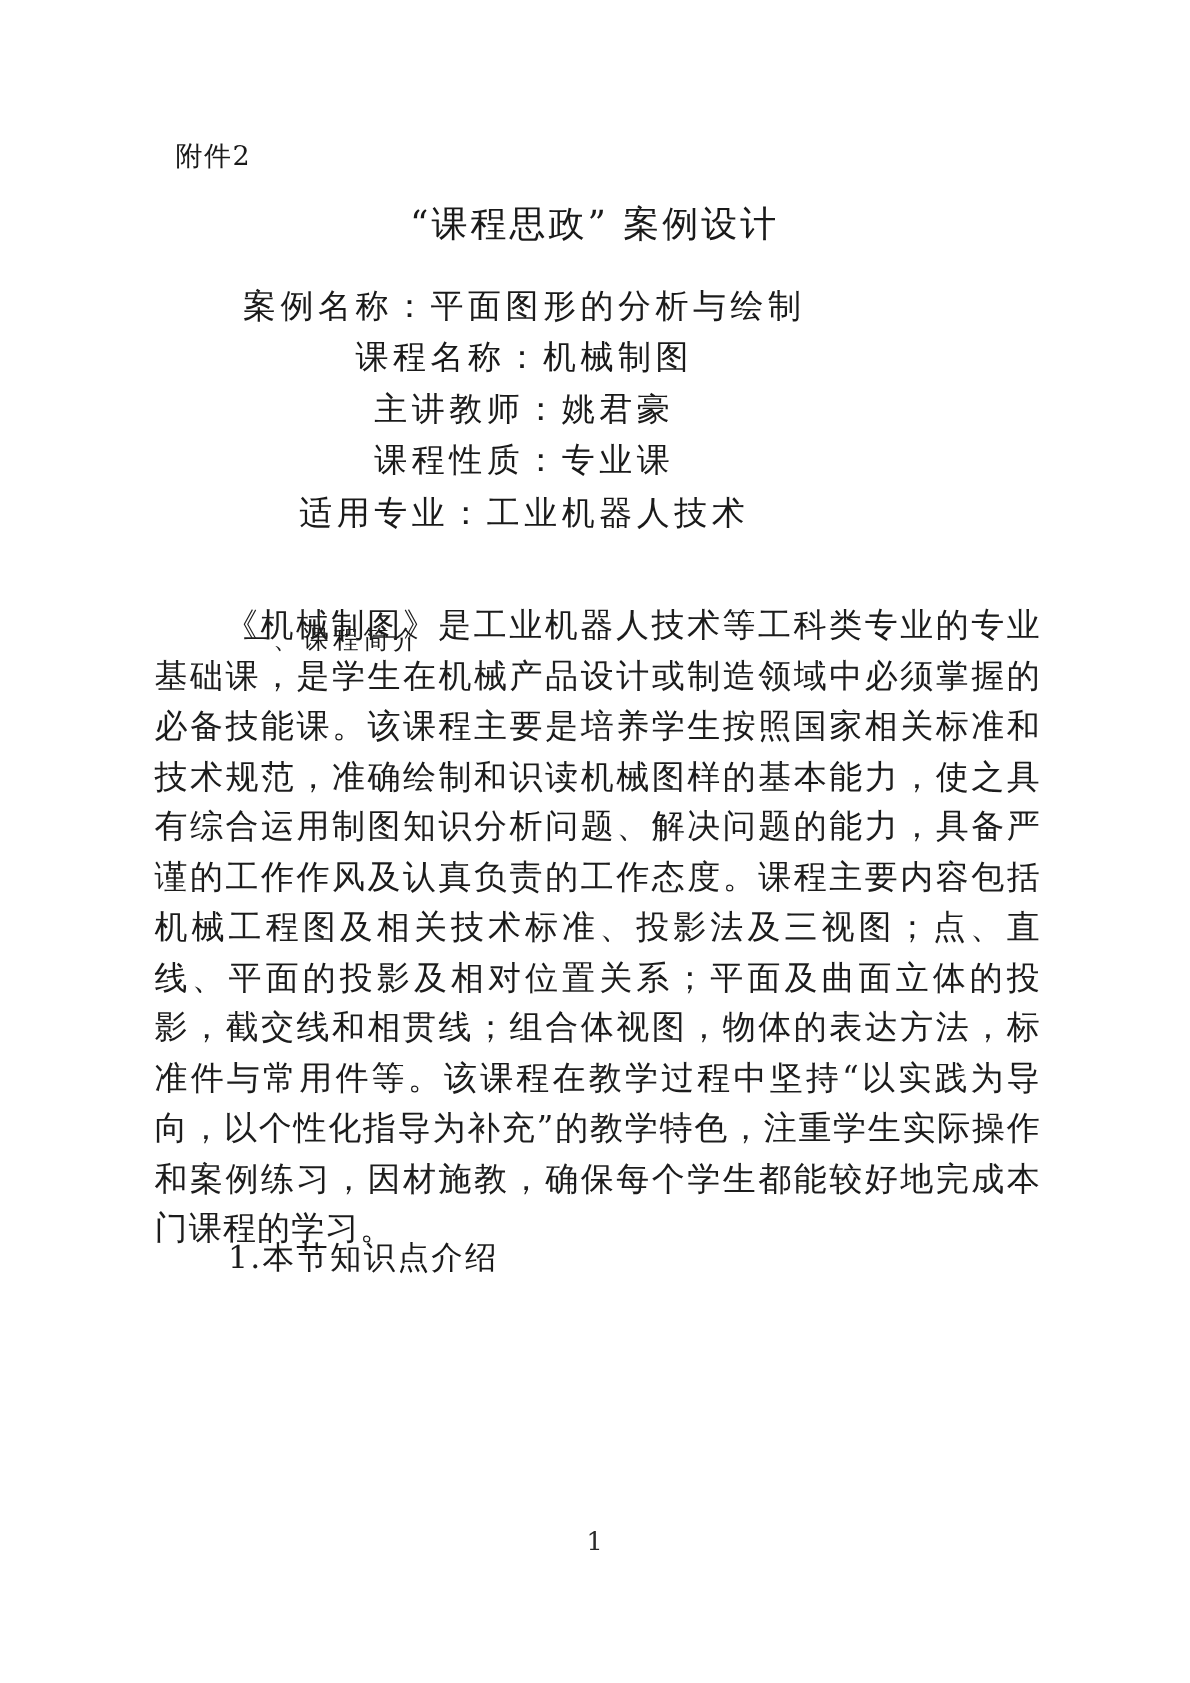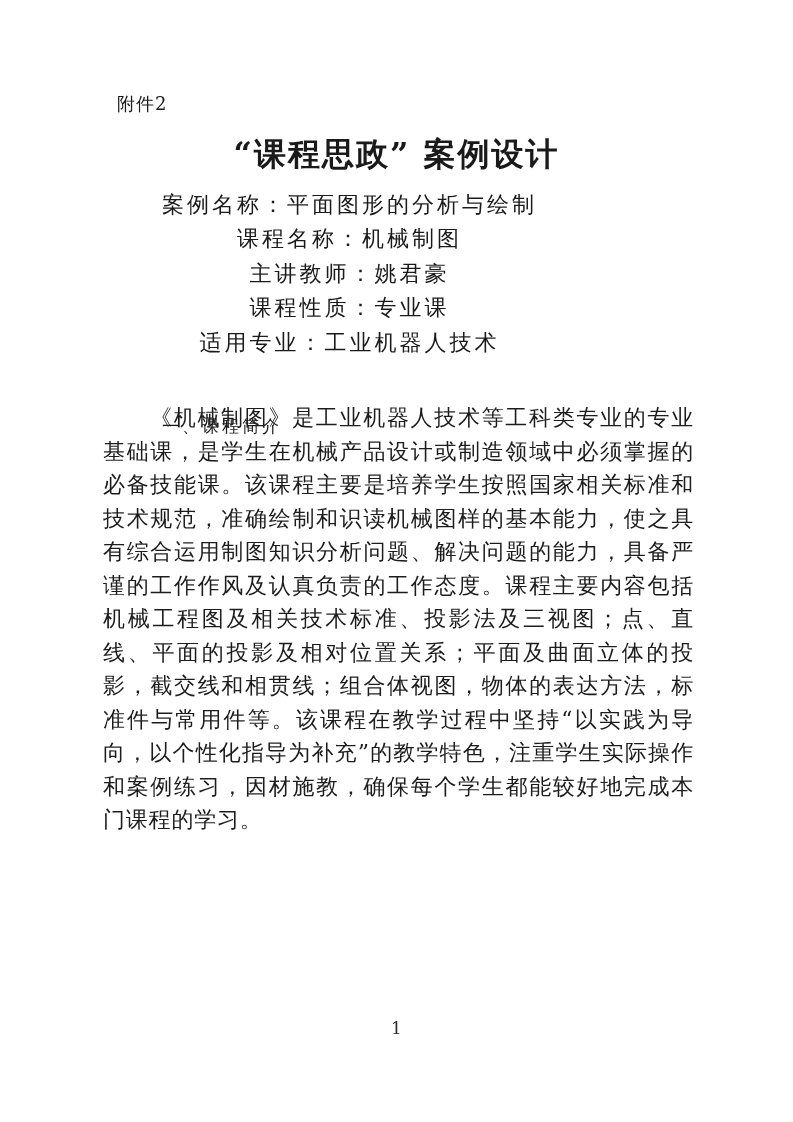--- a/index.html
+++ b/index.html
@@ -23,22 +23,22 @@
     top: 92px;
     font-size: 18px;
     letter-spacing: 1px;
   }
   .doc-title {
     position: absolute;
     top: 133px;
     left: 0;
     width: 100%;
     text-align: center;
-    font-size: 32px;
-    font-weight: 700;
+    font-size: 24px;
+    font-weight: 400;
     letter-spacing: 2px;
     white-space: nowrap;
   }
   .meta {
     position: absolute;
     left: 162px;
     top: 188px;
     font-size: 22px;
     line-height: 34.4px;
     letter-spacing: 3px;
@@ -129,17 +129,18 @@
     <div class="meta-row">
       <span>适用专业：</span><span>工业机器人技术</span>
     </div>
   </div>
 
   <div class="heading1">一、课程简介</div>
 
   <p class="para para1">《机械制图》是工业机器人技术等工科类专业的专业基础课，是学生在机械产品设计或制造领域中必须掌握的必备技能课。该课程主要是培养学生按照国家相关标准和技术规范，准确绘制和识读机械图样的基本能力，使之具有综合运用制图知识分析问题、解决问题的能力，具备严谨的工作作风及认真负责的工作态度。课程主要内容包括机械工程图及相关技术标准、投影法及三视图；点、直线、平面的投影及相对位置关系；平面及曲面立体的投影，截交线和相贯线；组合体视图，物体的表达方法，标准件与常用件等。该课程在教学过程中坚持“以实践为导向，以个性化指导为补充”的教学特色，注重学生实际操作和案例练习，因材施教，确保每个学生都能较好地完成本门课程的学习。</p>
 
 
+  <div class="subheading">1.本节知识点介绍</div>
 
 
   <div class="page-number">1</div>
 
 </div>
 
 </body></html>

